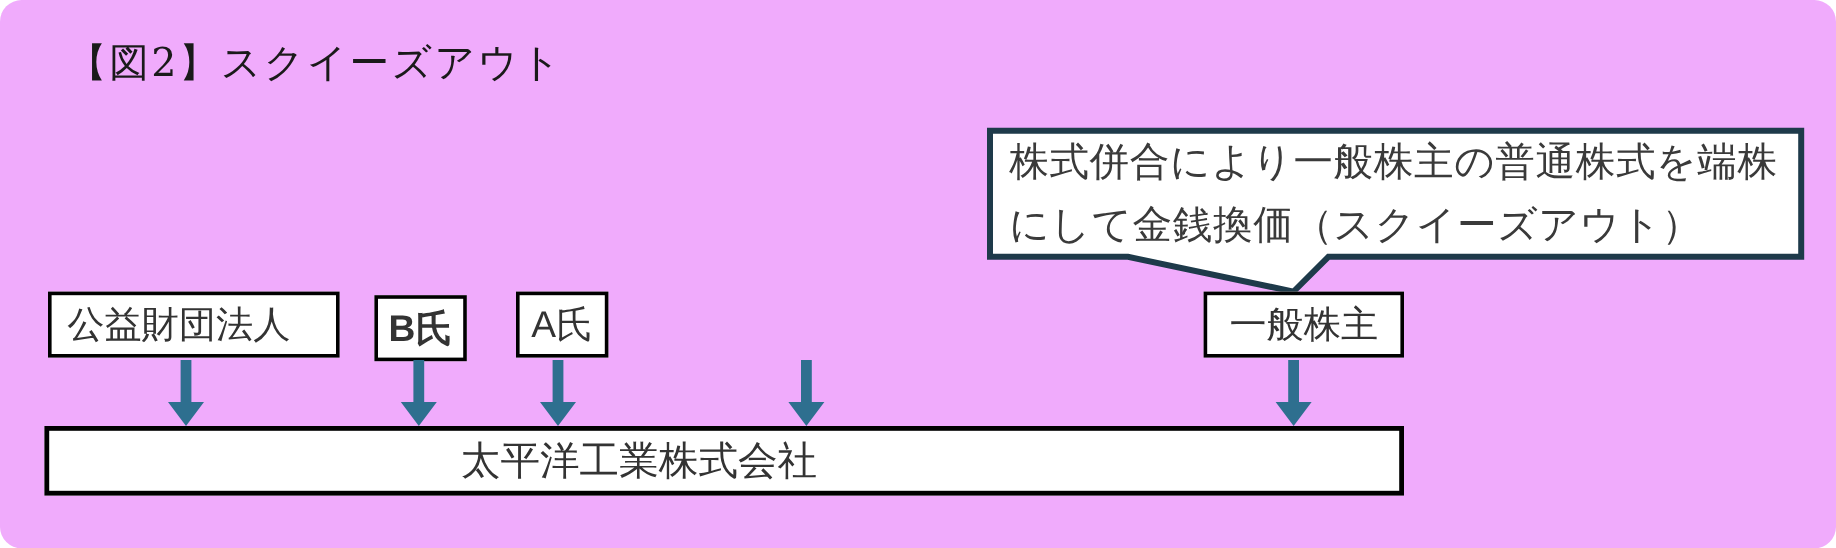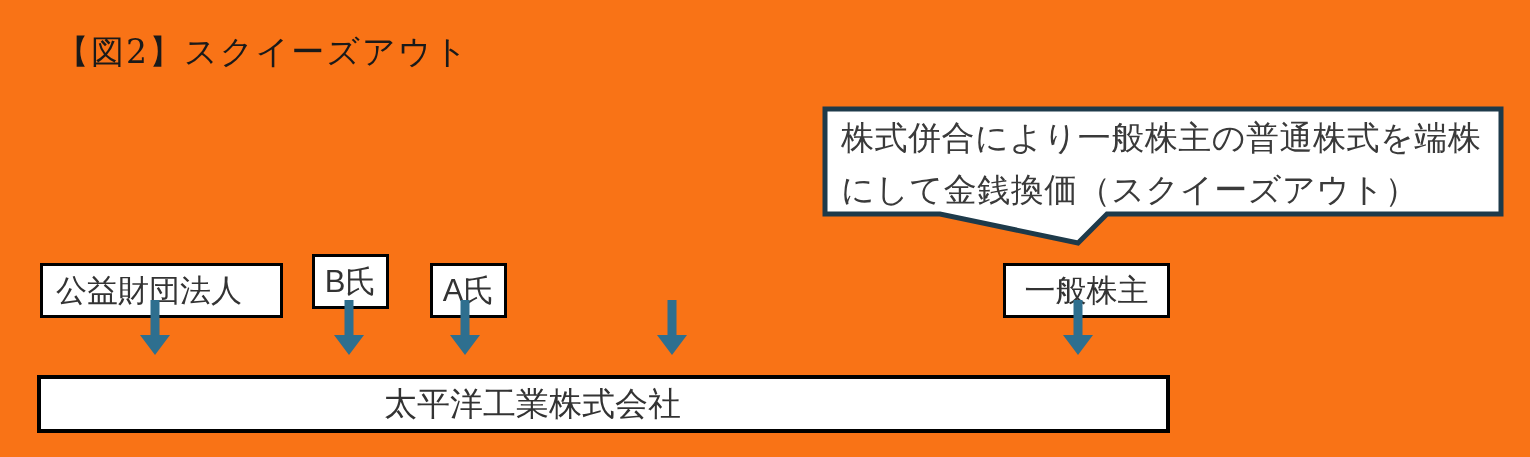--- a/index.html
+++ b/index.html
@@ -4,23 +4,24 @@
 <style>
   html, body {
     margin: 0;
     padding: 0;
     background: #ffffff;
   }
   .canvas {
     position: relative;
     width: 1530px;
     height: 457px;
-    background: #f97316;
+    background: #f0abfc;
     overflow: hidden;
     font-family: "Liberation Sans", "DejaVu Sans", sans-serif;
+    border-radius: 18px;
   }
   .figure-title {
     position: absolute;
     left: 56px;
     top: 30px;
     font-family: "DejaVu Serif", "Liberation Serif", serif;
     font-size: 33px;
     color: #1a1a1a;
     letter-spacing: 2px;
     white-space: nowrap;
@@ -34,40 +35,40 @@
   }
   .callout-text {
     position: absolute;
     left: 841px;
     top: 112px;
     width: 658px;
     font-size: 33px;
     line-height: 52px;
     color: #3a3a3a;
     letter-spacing: 0.5px;
+    font-family: Liberation Mono, monospace;
   }
   .node-box {
     position: absolute;
     box-sizing: border-box;
     border: 3px solid #000000;
     background: #ffffff;
     display: flex;
     align-items: center;
     justify-content: center;
     font-size: 31px;
     color: #333333;
     white-space: nowrap;
-    margin-top: 20px;
   }
   .box-foundation {
     left: 40px; top: 243px; width: 243px; height: 55px;
     justify-content: flex-start;
     padding-left: 13px;
   }
-  .box-b   { left: 312px;  top: 234px; width: 77px;  height: 55px; }
+  .box-b   { left: 312px;  top: 246px; width: 77px;  height: 55px; font-weight: bold; }
   .box-a   { left: 430px;  top: 243px; width: 77px;  height: 55px; }
   .box-core {
     left: 551px; top: 243px; width: 290px; height: 55px;
     font-size: 33px;
     letter-spacing: 2px;
   }
   .box-general { left: 1003px; top: 243px; width: 167px; height: 55px; }
   .box-company {
     left: 37px; top: 355px; width: 1133px; height: 58px;
     border-width: 4px;

